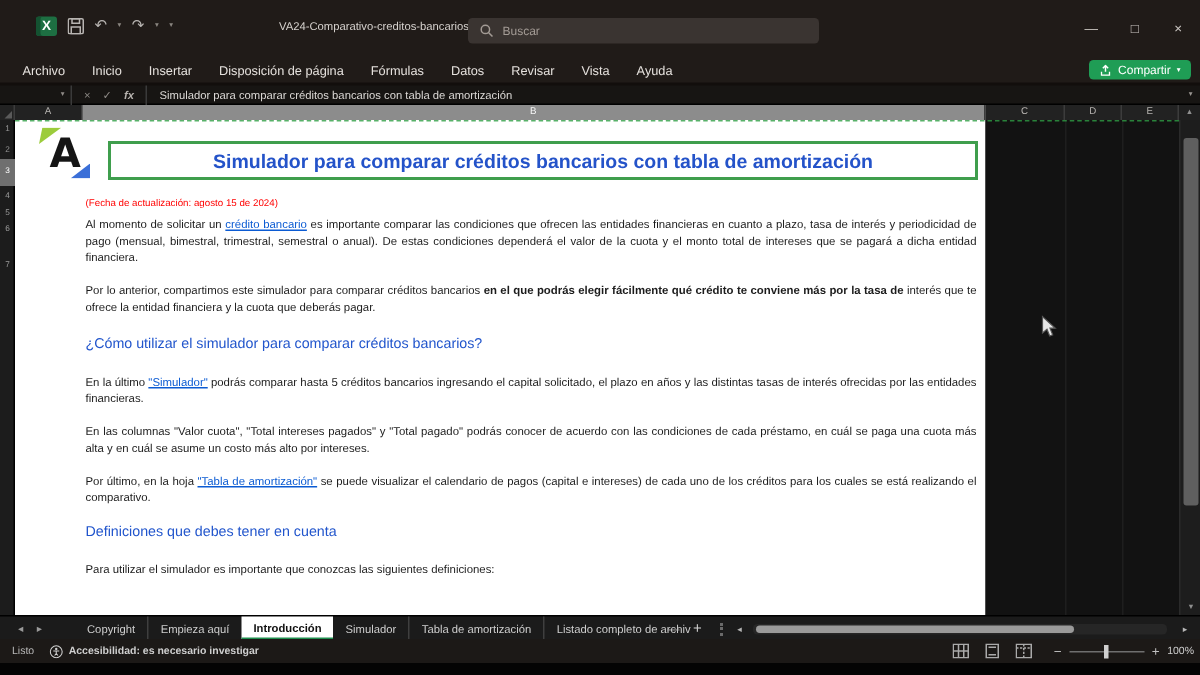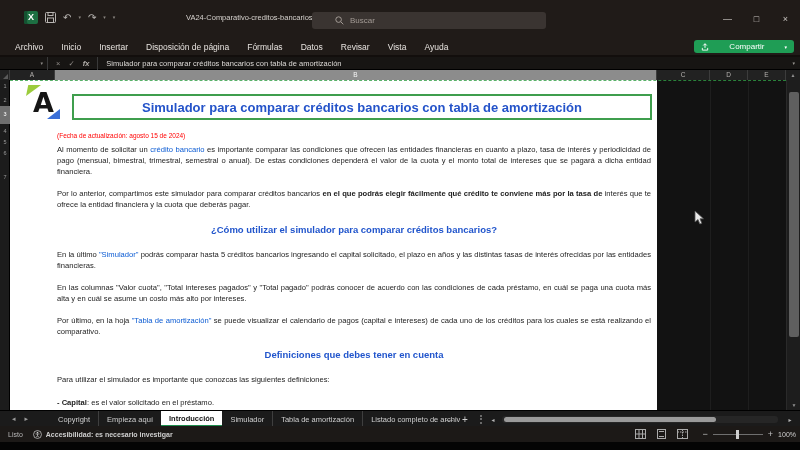--- a/index.html
+++ b/index.html
@@ -7,30 +7,30 @@
   body { font-family:"Liberation Sans","DejaVu Sans",sans-serif; }
   .window { position:relative; width:800px; height:450px; background:#050505; overflow:hidden; }
 
   
   .titlebar { position:absolute; left:0; top:0; width:800px; height:38px; background:#201b18; }
   .qat { position:absolute; left:24px; top:11px; display:flex; align-items:center; gap:7px; }
   .excel-icon { width:14px; height:13px; background:#1d6f42; border-radius:2px; color:#fff; font-size:9px; font-weight:bold; text-align:center; line-height:13px; box-shadow:inset 3px 0 0 #145231; }
   .qat-glyph { color:#b8b5b2; font-size:10px; line-height:13px; }
   .qat-drop { color:#8a8680; font-size:5px; line-height:13px; }
   .doc-title { position:absolute; left:186px; top:13px; font-size:7.5px; color:#d6d2ce; white-space:nowrap; }
-  .searchbox { position:absolute; left:312px; top:12px; width:234px; height:17px; background:#3a3431; border-radius:3px; display:flex; align-items:center; padding-left:23px; gap:6px; }
+  .searchbox { position:absolute; left:312px; top:12px; width:234px; height:17px; background:#3a3431; border-radius:3px; display:flex; align-items:center; padding-left:8px; gap:6px; }
   .searchbox span { font-size:8px; color:#a39b95; }
   .wincontrols { position:absolute; right:0; top:8px; display:flex; }
   .winbtn { width:29px; height:22px; text-align:center; color:#c9c5c1; font-size:9px; line-height:22px; }
 
   
   .ribbonrow { position:absolute; left:0; top:38px; width:800px; height:19px; background:#201b18; border-bottom:2px solid #120e0c; }
   .ribbontabs { position:absolute; left:6px; top:0; height:17px; display:flex; align-items:center; }
   .rtab { padding:0 9px; font-size:8.5px; color:#e6e2de; white-space:nowrap; }
-  .share-btn { position:absolute; right:6px; top:2px; height:13px; background:#1f9d55; border-radius:3px; color:#fff; font-size:8px; display:flex; align-items:center; gap:20px; padding:0 7px; }
+  .share-btn { position:absolute; right:6px; top:2px; height:13px; background:#1f9d55; border-radius:3px; color:#fff; font-size:8px; display:flex; align-items:center; gap:4px; padding:0 7px; }
   .share-btn .drop { font-size:5px; color:#e8ffe f; }
 
   
   .formulabar { position:absolute; left:0; top:57px; width:800px; height:13px; background:#171513; display:flex; align-items:center; border-bottom:1px solid #000; }
   .namebox { width:48px; height:13px; display:flex; align-items:center; justify-content:space-between; padding:0 4px; border-right:1px solid #3a3a3a; }
   .namebox .ref { font-size:7.5px; color:#e0e0e0;margin-top:44px; }
   .fbicons { display:flex; align-items:center; gap:8px; padding:0 8px; border-right:1px solid #3a3a3a; height:13px; }
   .fbicons span { font-size:7.5px; color:#8f8b87; }
   .fx { font-style:italic; font-weight:bold; color:#b5b1ad !important; }
   .formula-text { font-size:7.5px; color:#dddad7; padding-left:8px; white-space:nowrap; flex:1; }
@@ -67,23 +67,23 @@
   .logo .letter { position:absolute; left:7px; top:2px; font-size:27px; font-weight:bold; color:#151515; font-family:"DejaVu Sans",sans-serif; }
   .logo .tri-green { position:absolute; left:0; top:0; width:15px; height:11px; background:#9ccc3c; clip-path:polygon(0 100%, 100% 0, 15% 0); }
   .logo .tri-blue { position:absolute; right:2px; bottom:0; width:13px; height:10px; background:#3a6fd8; clip-path:polygon(0 100%, 100% 0, 100% 100%); }
   .titlebox { position:absolute; left:62px; top:14px; width:580px; height:26px; border:2px solid #3f9e4d; display:flex; align-items:center; justify-content:center; }
   .titlebox span { font-size:13px; font-weight:bold; color:#2453c9; white-space:nowrap; }
   .datefield { position:absolute; left:47px; top:52px; font-size:6.5px; color:#ff0000; }
   .textflow { position:absolute; left:47px; top:64px; width:594px; }
   .textflow p { font-size:7.6px; line-height:11px; color:#1c1c1c; text-align:justify; margin-bottom:11px; }
   .textflow p.mb12 { margin-bottom:12px; }
   .textflow p.mb14 { margin-bottom:14px; }
-  .textflow h2 { font-size:9.5px; font-weight:bold; color:#2155cc; margin:1px 0 14px;text-align:center; }
+  .textflow h2 { font-size:9.5px; font-weight:normal; color:#2155cc; margin:1px 0 14px; }
   .textflow h2.second { }
-  a.doclink { color:#0b5bd3; }
+  a.doclink { color:#0b5bd3; text-decoration:underline; }
 
   
   .cursor { position:absolute; left:694px; top:130px; z-index:50; }
 
   
   .tabbar { position:absolute; left:0; top:410px; width:800px; height:16px; background:#1b1b1b; border-top:1px solid #000; }
   .tabnav { position:absolute; left:12px; top:0; height:16px; display:flex; align-items:center; gap:9px; color:#9a9a9a; font-size:7px; }
   .stabs { position:absolute; left:50px; top:0; height:16px; display:flex; }
   .stab { height:16px; display:flex; align-items:center; padding:0 8px; font-size:7.5px; color:#cfcfcf; white-space:nowrap; }
   .stab + .stab { border-left:1px solid #3f3f3f; }
@@ -213,21 +213,20 @@
 
       <div class="textflow">
         <p><span>Al momento de solicitar un </span><a class="doclink">crédito bancario</a><span> es importante comparar las condiciones que ofrecen las entidades financieras en cuanto a plazo, tasa de interés y periodicidad de pago (mensual, bimestral, trimestral, semestral o anual). De estas condiciones dependerá el valor de la cuota y el monto total de intereses que se pagará a dicha entidad financiera.</span></p>
         <p class="mb14"><span>Por lo anterior, compartimos este simulador para comparar créditos bancarios </span><b>en el que podrás elegir fácilmente qué crédito te conviene más por la tasa de</b><span> interés que te ofrece la entidad financiera y la cuota que deberás pagar.</span></p>
         <h2>¿Cómo utilizar el simulador para comparar créditos bancarios?</h2>
         <p><span>En la último </span><a class="doclink">"Simulador"</a><span> podrás comparar hasta 5 créditos bancarios ingresando el capital solicitado, el plazo en años y las distintas tasas de interés ofrecidas por las entidades financieras.</span></p>
         <p>En las columnas "Valor cuota", "Total intereses pagados" y "Total pagado" podrás conocer de acuerdo con las condiciones de cada préstamo, en cuál se paga una cuota más alta y en cuál se asume un costo más alto por intereses.</p>
         <p class="mb12"><span>Por último, en la hoja </span><a class="doclink">"Tabla de amortización"</a><span> se puede visualizar el calendario de pagos (capital e intereses) de cada uno de los créditos para los cuales se está realizando el comparativo.</span></p>
         <h2 class="second">Definiciones que debes tener en cuenta</h2>
         <p class="mb12">Para utilizar el simulador es importante que conozcas las siguientes definiciones:</p>
-        <p><b>- Capital</b><span>: es el valor solicitado en el préstamo.</span></p>
       </div>
     </div>
 
     <div class="dark-cells">
       <i style="left:53px"></i>
         <i style="left:91px"></i>
     </div>
 
     <div class="vscroll">
       <div class="vthumb"></div>

